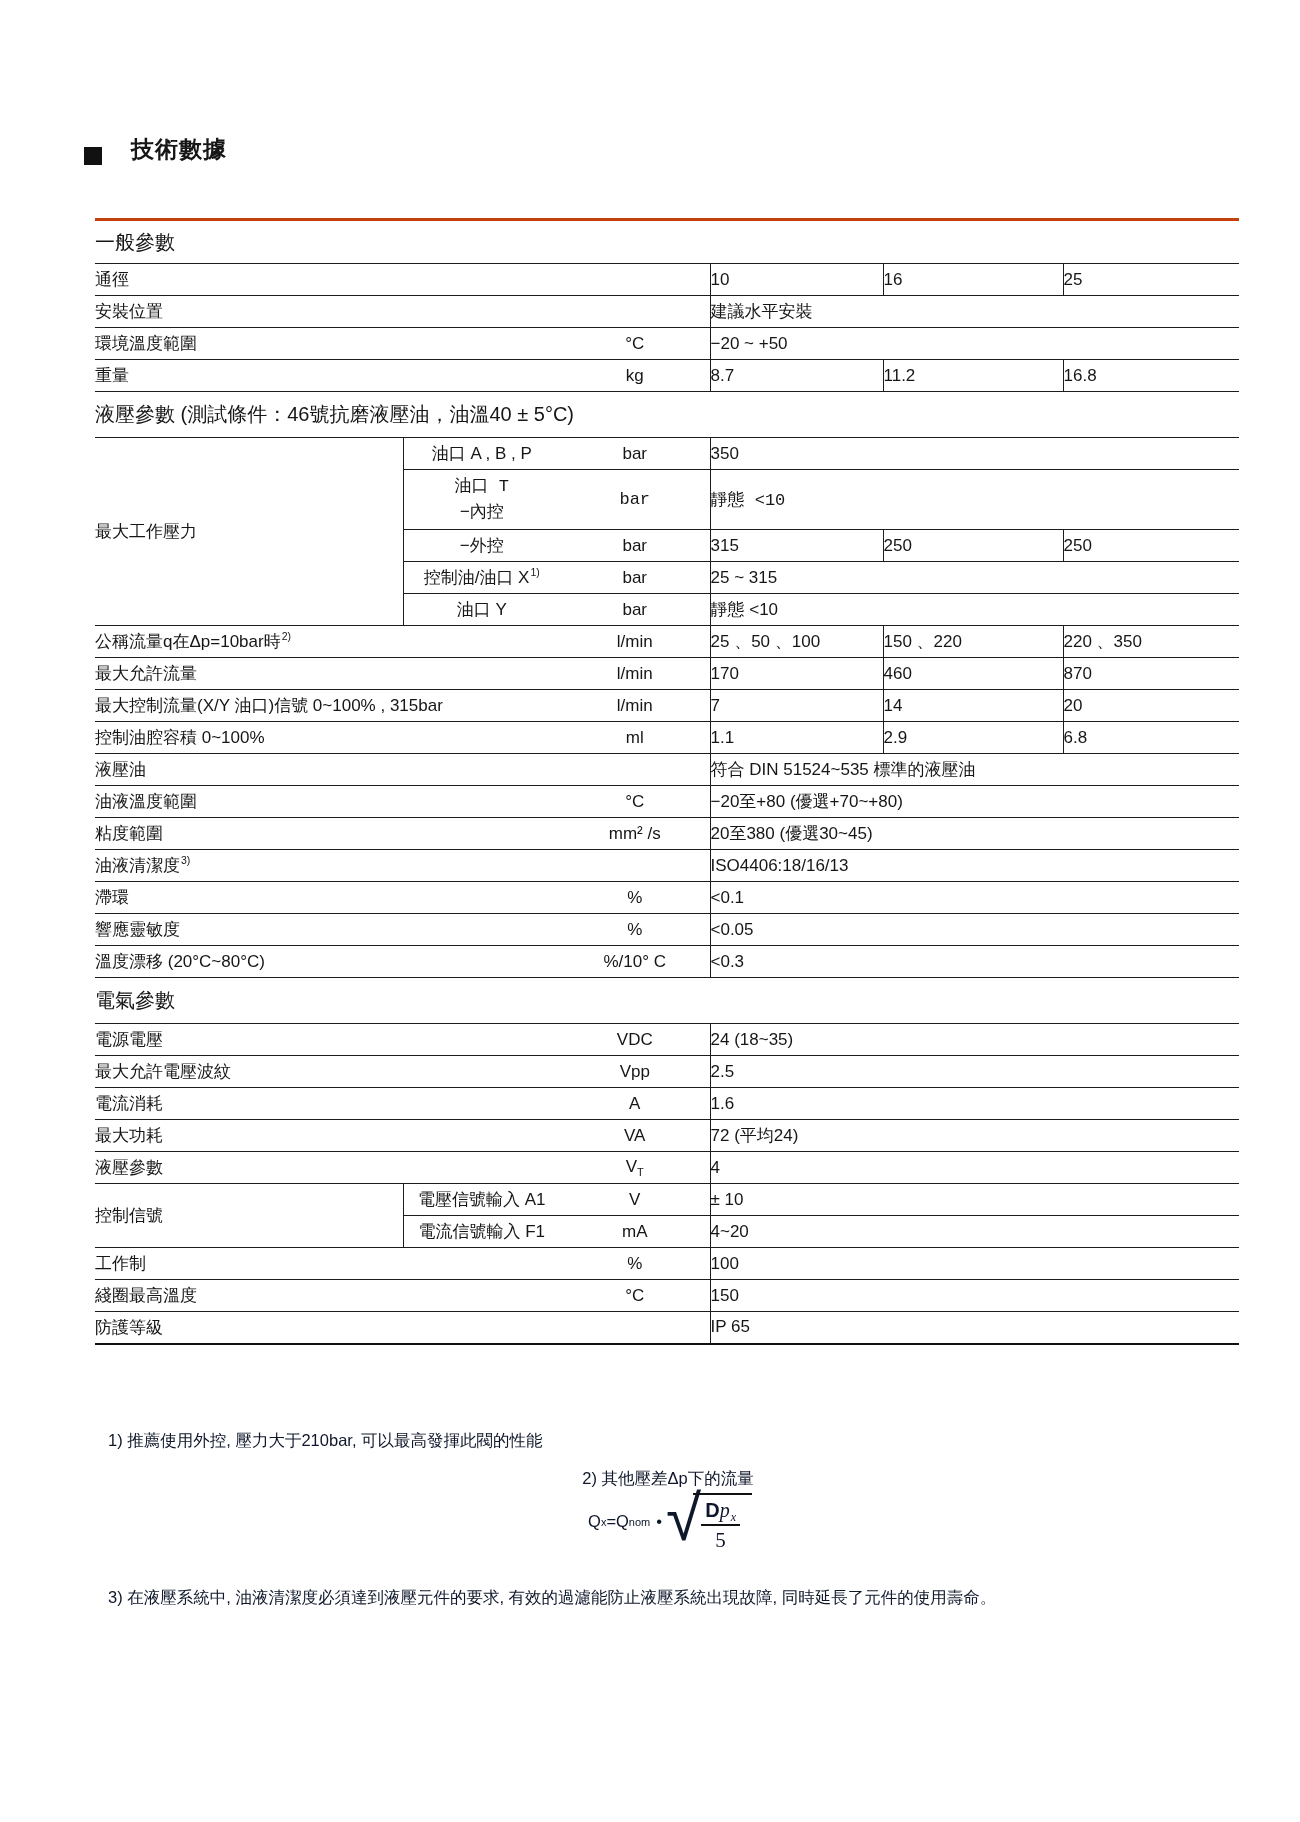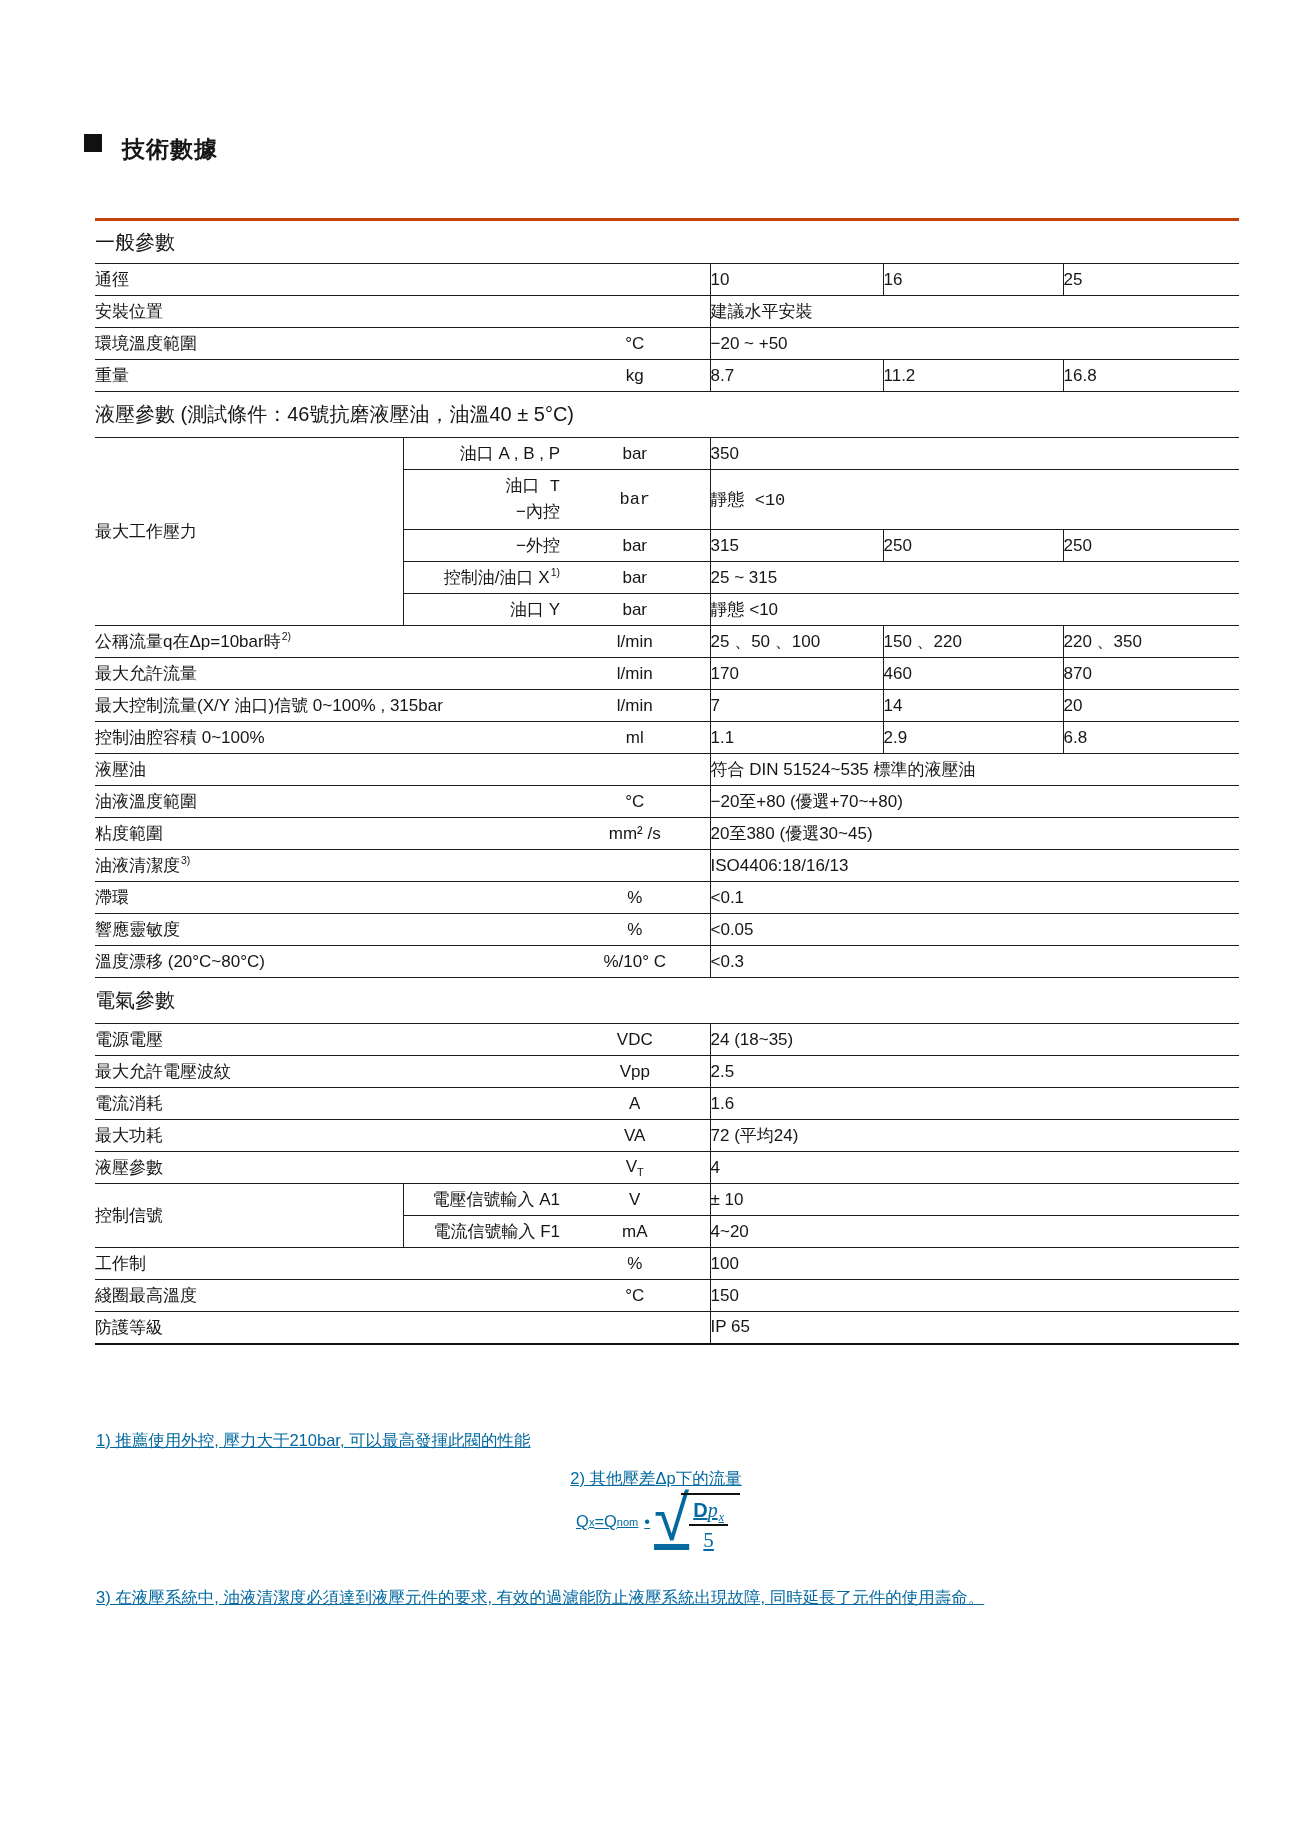--- a/index.html
+++ b/index.html
@@ -1,48 +1,48 @@
 <!DOCTYPE html>
 <html><head>
 <meta charset="utf-8">
 <style>
   html,body{margin:0;padding:0;background:#e8e8e8;}
   .page{position:relative;width:1300px;height:1822px;background:#ffffff;margin:0 auto;
         font-family:"Liberation Sans","DejaVu Sans",sans-serif;color:#161616;overflow:hidden;}
 
   
-  .doc-title{position:absolute;left:84px;top:134px;display:flex;align-items:flex-start;gap:20px;
+  .doc-title{position:absolute;left:84px;top:134px;display:flex;align-items:flex-end;gap:29px;
              font-size:23px;font-weight:600;letter-spacing:1px;}
   .bullet{display:inline-block;width:18px;height:18px;background:#111;}
 
   
   table.spec{position:absolute;left:95px;top:218px;width:1144px;border-collapse:collapse;
              table-layout:fixed;font-size:17px;color:#161616;}
   table.spec td{border-top:1.6px solid #1c1c1c;padding:0;vertical-align:middle;
                 overflow:hidden;white-space:nowrap;}
   tr.h-std{height:32px;}
   tr.h-sec1{height:44px;}
   tr.h-sec{height:46px;}
   tr.h-dbl{height:60px;font-family:Liberation Mono, monospace;}
   td.lab{padding-left:20px;text-align:left;}
-  td.sub{padding-left:15px;text-align:right;}
+  td.sub{padding-left:15px;text-align:center;}
   td.unit{text-align:center;}
   td.val{}
   td.bl{border-left:1.6px solid #1c1c1c;}
   tr.sec-top td{border-top:3px solid #c2410c;}
   tr.last td{border-bottom:2.6px solid #111;}
   td.sechead{font-size:20px;padding-left:14px;}
   .sup{font-size:10.5px;vertical-align:7px;margin-left:1px;}
   td.vb{vertical-align:bottom;padding-bottom:16px;}
   .subline{display:block;line-height:26px;}
   td.dblsub{padding-top:4px;padding-bottom:4px;}
   sub.unitsub{font-size:11px;}
 
   
-  .footnotes{position:absolute;left:96px;top:1430px;width:1120px;font-size:16.5px;color:#0369a1;text-decoration:underline;}
+  .footnotes{position:absolute;left:108px;top:1430px;width:1120px;font-size:16.5px;color:#0f172a;}
   .fn1{margin:0;}
   .fn2{display:flex;align-items:center;margin-top:16px;height:92px;flex-direction:column;}
   .fn3{margin-top:27px;}
   .fsub{font-size:11px;vertical-align:-3px;}
   .formula{display:inline-flex;align-items:center;margin-left:4px;}
   .dot{margin:0 4px 0 6px;}
   .sqrt{display:inline-flex;align-items:flex-start;}
   .sqrt-sign{font-family:"DejaVu Sans",sans-serif;font-size:64px;font-weight:200;line-height:0.9;}
   .sqrt-body{border-top:2.6px solid #111;margin-left:-8px;margin-top:3px;
              padding:4px 12px 0 8px;display:flex;flex-direction:column;align-items:center;}

